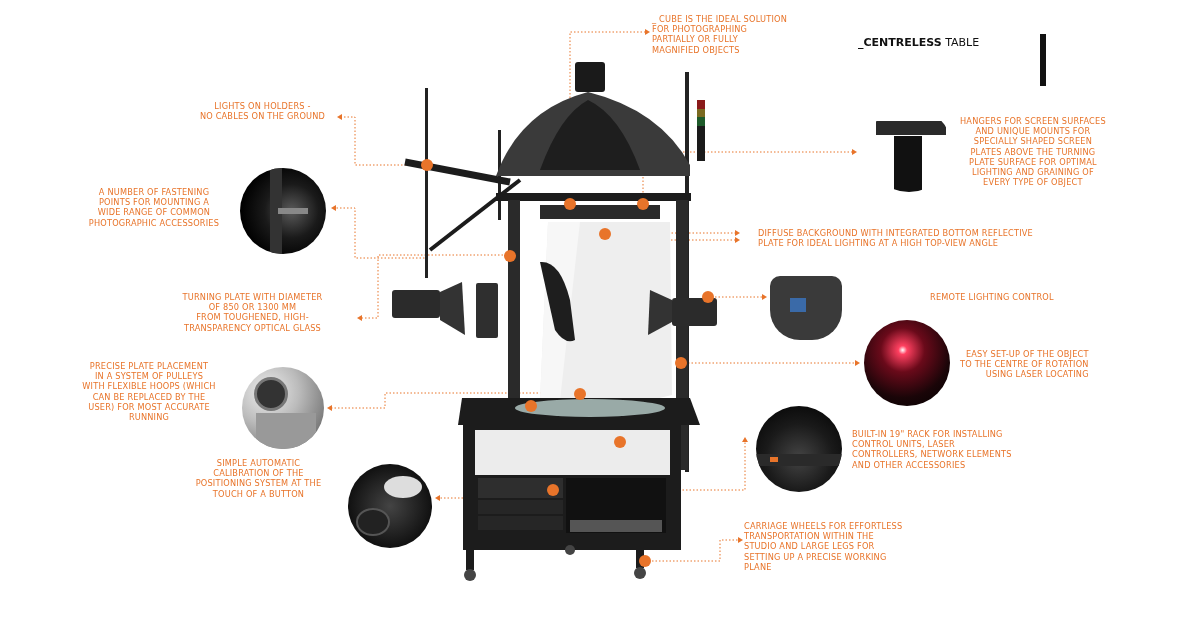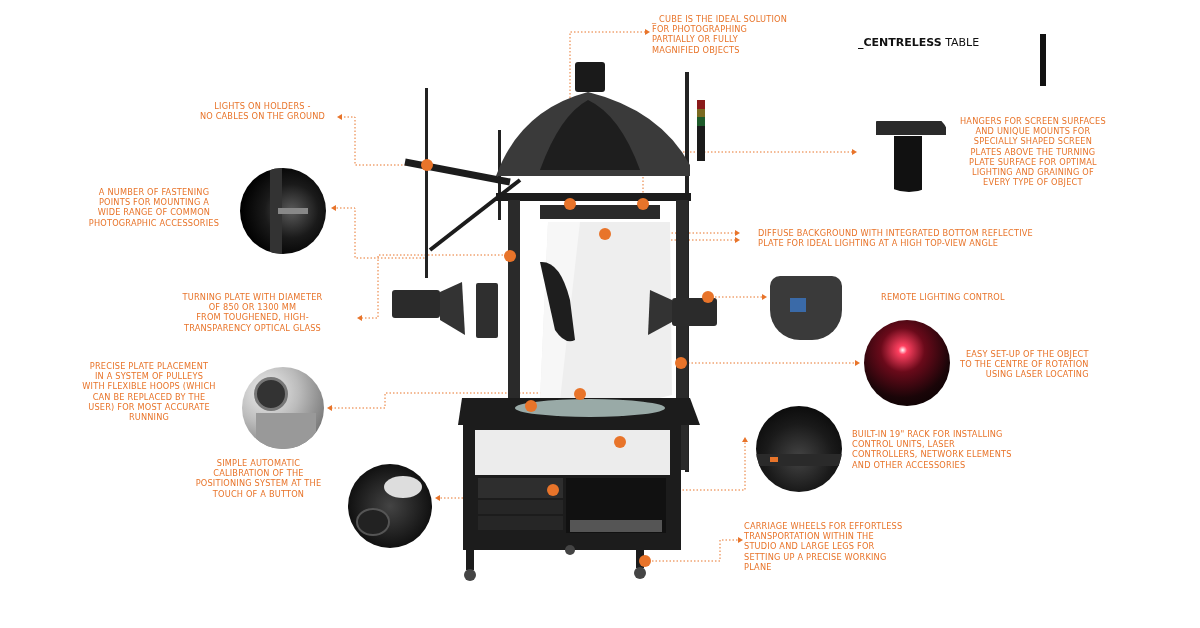--- a/index.html
+++ b/index.html
@@ -185,21 +185,21 @@
 TOUCH OF A BUTTON</div>
 <div class="label" style="left:960px;top:116px;text-align:center;">HANGERS FOR SCREEN SURFACES
 AND UNIQUE MOUNTS FOR
 SPECIALLY SHAPED SCREEN
 PLATES ABOVE THE TURNING
 PLATE SURFACE FOR OPTIMAL
 LIGHTING AND GRAINING OF
 EVERY TYPE OF OBJECT</div>
 <div class="label" style="left:744px;top:228px;margin-left:14px;">DIFFUSE BACKGROUND WITH INTEGRATED BOTTOM REFLECTIVE
 PLATE FOR IDEAL LIGHTING AT A HIGH TOP-VIEW ANGLE</div>
-<div class="label" style="left:834px;top:292px;padding-left:47px;">REMOTE LIGHTING CONTROL</div>
+<div class="label" style="left:883px;top:292px;padding-left:47px;">REMOTE LIGHTING CONTROL</div>
 <div class="label" style="left:960px;top:349px;text-align:right;">EASY SET-UP OF THE OBJECT
 TO THE CENTRE OF ROTATION
 USING LASER LOCATING</div>
 <div class="label" style="left:852px;top:429px;">BUILT-IN 19" RACK FOR INSTALLING
 CONTROL UNITS, LASER
 CONTROLLERS, NETWORK ELEMENTS
 AND OTHER ACCESSORIES</div>
 <div class="label" style="left:744px;top:521px;">CARRIAGE WHEELS FOR EFFORTLESS
 TRANSPORTATION WITHIN THE
 STUDIO AND LARGE LEGS FOR

